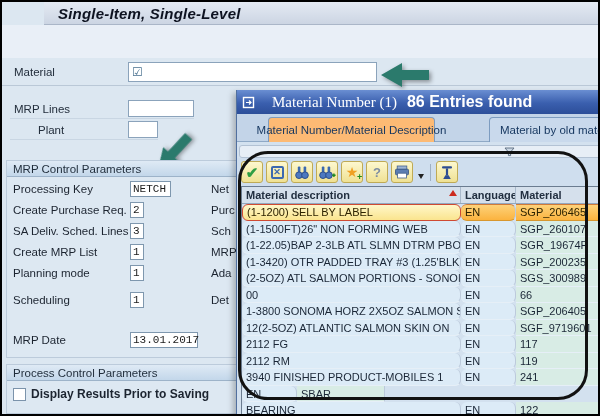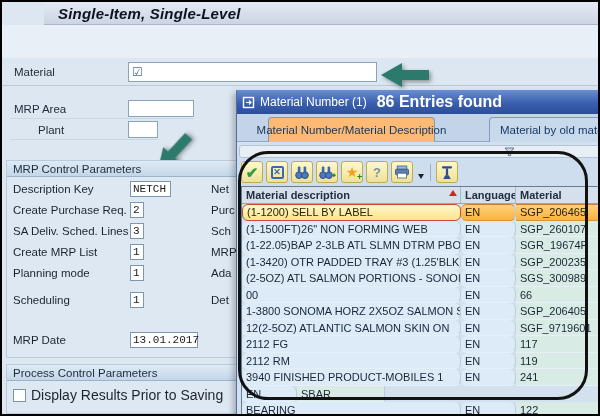--- a/index.html
+++ b/index.html
@@ -38,34 +38,34 @@
   .frow .flabel{position:absolute;left:6px;top:2px;font-size:11.5px;}
   .frow .fvalue{position:absolute;left:123px;top:0;height:16px;background:#fff;
     border:1px solid #7e97ae;font-family:"Liberation Mono",monospace;font-size:11px;
     color:#1a1a1a;padding:1px 2px 0 2px;white-space:nowrap;}
   .frow .frlabel{position:absolute;left:204px;top:2px;font-size:11.5px;white-space:nowrap;}
   .frow:nth-child(1){top:20px}.frow:nth-child(2){top:41px}.frow:nth-child(3){top:62px}
   .frow:nth-child(4){top:83px}.frow:nth-child(5){top:104px}.frow:nth-child(6){top:131px}
   .frow:nth-child(7){top:171px}
   .chk-row{position:absolute;left:6px;top:22px;display:flex;align-items:center;}
   .chk-box{width:13px;height:13px;background:#fff;border:1px solid #7b93ab;display:inline-block;}
-  .chk-label{font-size:14px;margin-left:5px;}
+  .chk-label{font-size:12px;margin-left:5px;font-weight:bold;}
 
   
   .arrow{position:absolute;filter:drop-shadow(2px 2px 2px rgba(0,0,0,.38));}
   .arrow1{left:379px;top:58px;}
   .arrow2{left:148px;top:136px;transform:rotate(-47deg);}
 
   
   .popup{position:absolute;left:234px;top:88px;width:366px;height:328px;overflow:hidden;
     background:#d3e1ef;border-left:1px solid #51709f;box-shadow:-3px 3px 6px rgba(0,0,0,.25);}
   .p-titlebar{position:absolute;left:0;top:0;width:100%;height:24px;
     background:linear-gradient(180deg,#6a8ed2 0%,#3a5fae 55%,#2c4e99 100%);
     display:flex;align-items:center;color:#fff;}
-  .p-title{font-size:12px;margin-left:5px;}
+  .p-title{font-size:15px;margin-left:17px;font-family:Liberation Serif, serif;}
   .p-entries{font-size:16px;margin-left:10px;font-weight:bold;}
   .p-tabstrip{position:absolute;left:0;top:24px;width:100%;height:28px;background:#c3d4e8;
     border-bottom:1px solid #8fa9c6;}
   .tab{position:absolute;top:3px;height:25px;border:1px solid #7d9cc0;border-bottom:none;
     border-radius:4px 4px 0 0;font-size:11.5px;color:#14355e;display:flex;align-items:center;
     justify-content:center;padding:0 10px;white-space:nowrap;}
   .tab.active{left:31px;width:167px;background:#fdba74;}
   .tab.inactive{left:252px;width:200px;background:#c9d9ec;justify-content:flex-start;}
   .p-filterstrip{position:absolute;left:2px;top:55px;width:362px;height:13px;background:#e7eef6;
     border:1px solid #b3c2d4;border-radius:3px;}
@@ -119,41 +119,41 @@
   <div class="titlebar">
     <span class="page-title">Single-Item, Single-Level</span>
   </div>
   <div class="band2"></div>
   <div class="hdivider"></div>
 
   <span class="lbl material-label">Material</span>
   <div class="inp material-input">
     <span class="check-glyph">☑</span>
   </div>
-  <span class="lbl mrparea-label">MRP Area</span>
+  <span class="lbl mrparea-label">MRP Lines</span>
   <div class="inp mrparea-input"></div>
   <span class="lbl plant-label">Plant</span>
   <div class="inp plant-input"></div>
   <div class="u1"></div>
   <div class="u2"></div>
 
   <svg class="arrow arrow1" width="50" height="30" viewBox="0 0 50 30">
     <path d="M0 15 L21 3 L21 10 L48 10 L48 20 L21 20 L21 27 Z" fill="#2b7a6c"></path>
   </svg>
   <svg class="arrow arrow2" width="48" height="28" viewBox="0 0 50 30">
     <path d="M0 15 L21 3 L21 10 L48 10 L48 20 L21 20 L21 27 Z" fill="#2b7a6c"></path>
   </svg>
 
   <div class="section sec-mrp">
     <div class="sec-header">
       <span>MRP Control Parameters</span>
     </div>
     <div id="mrp-fields">
         <div class="frow">
-          <span class="flabel">Description Key</span>
+          <span class="flabel">Processing Key</span>
           <span class="fvalue" style="width: 41px;">NETCH</span>
           <span class="frlabel">Net</span>
         </div>
         <div class="frow">
           <span class="flabel">Create Purchase Req.</span>
           <span class="fvalue" style="width: 14px;">2</span>
           <span class="frlabel">Purc</span>
         </div>
         <div class="frow">
           <span class="flabel">SA Deliv. Sched. Lines</span>

